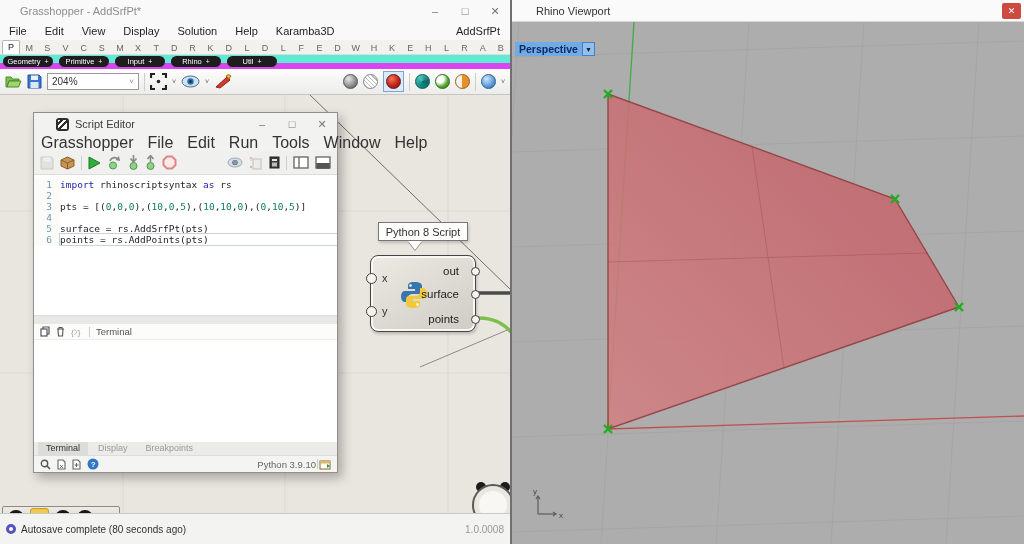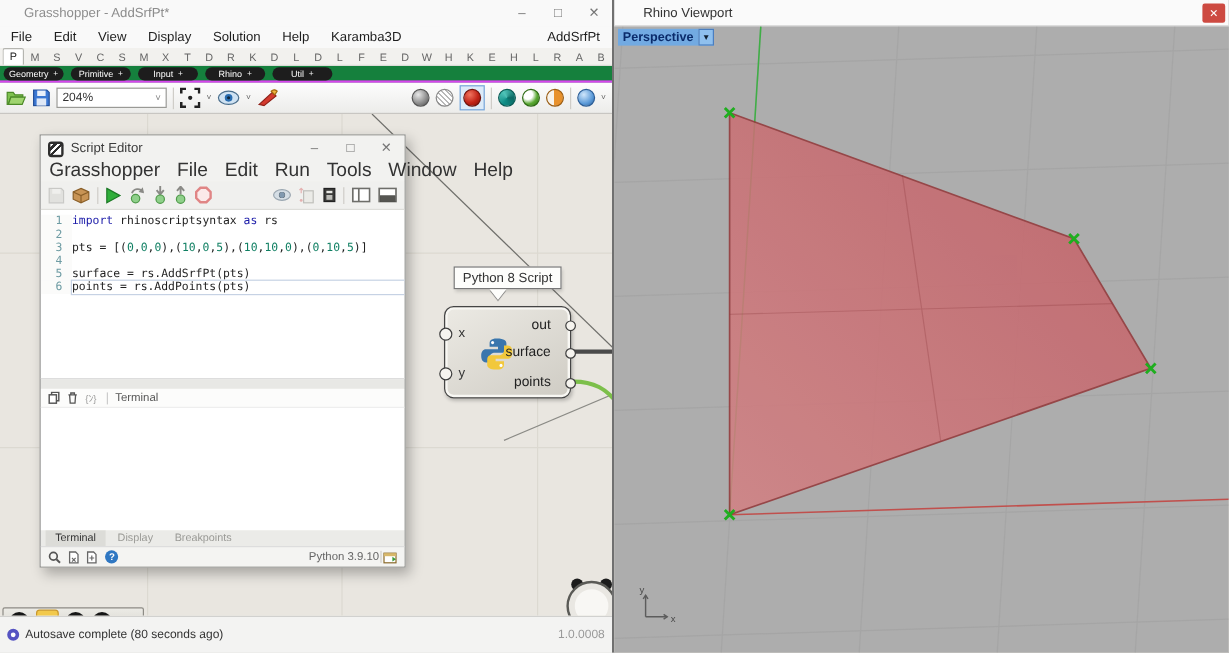--- a/index.html
+++ b/index.html
@@ -12,21 +12,21 @@
   .gh-titlebar{height:22px;background:#f9f9f9;display:flex;align-items:center;flex:0 0 22px}
   .gh-title{margin-left:20px;font-size:11px;color:#8d8d8d}
   .winbtns{margin-left:auto;display:flex;align-items:center;height:100%}
   .winbtn{width:30px;text-align:center;font-size:11px;color:#777;line-height:22px}
   .gh-menubar{height:18px;background:#f9f9f9;display:flex;align-items:center;font-size:11px;color:#1e1e1e;flex:0 0 18px}
   .menu-item{padding:0 9px}
   .gh-menu-right{margin-left:auto;padding-right:10px;font-size:11px;color:#1e1e1e}
   .gh-lettertabs{height:15px;background:#f2f1ee;border-bottom:1px solid #dcdcd8;display:flex;align-items:flex-end;font-size:9px;color:#666;flex:0 0 15px;padding-left:2px}
   .lt{width:18.2px;text-align:center;padding-bottom:1px}
   .lt.active{background:#fff;border:1px solid #b5b5b0;border-bottom:none;height:14px;line-height:13px;color:#222;border-radius:2px 2px 0 0}
-  .gh-pills{height:14px;background:#15803d;display:flex;gap:6px;padding:1px 0 1px 3px;border-bottom:2px solid #d946ef;flex:0 0 14px}
+  .gh-pills{height:14px;background:#5eead4;display:flex;gap:6px;padding:1px 0 1px 3px;border-bottom:6px solid #d946ef;flex:0 0 14px}
   .pill{width:50px;height:11px;background:#1d1d1d;border-radius:6px;color:#fff;font-size:7.5px;display:flex;align-items:center;justify-content:center;gap:4px}
   .pill .pl-plus{font-size:7px;color:#fff;opacity:.95}
   .gh-toolbar{height:26px;background:linear-gradient(#fdfdfd,#ececea);border-bottom:1px solid #c8c6c2;display:flex;align-items:center;padding:0 5px;gap:5px;flex:0 0 26px}
   .tsep{width:1px;height:18px;background:#cfcdc8}
   .combo{width:92px;height:17px;border:1px solid #9a9a96;background:#fff;font-size:10px;color:#333;display:flex;align-items:center;padding:0 4px}
   .combo .caret{margin-left:auto;color:#888;font-size:8px}
   .mini-caret{font-size:7px;color:#666}
   .sphere{width:15px;height:15px;border-radius:50%}
   .sel-box{width:21px;height:21px;border:1px solid #78a6d8;background:#dcebf9;display:flex;align-items:center;justify-content:center}
   .icon-btn{display:flex;align-items:center;justify-content:center}
@@ -47,21 +47,21 @@
   .cout-label{position:absolute;right:16px;font-size:11.5px;color:#222}
   .pylogo{position:absolute;left:28px;top:24px;width:30px;height:30px}
 
   
   .mini-tb{position:absolute;left:2px;top:411px;width:118px;height:23px;background:linear-gradient(#ecebe6,#d2d0c9);border:1px solid #8d8b85;border-radius:2px;display:flex;align-items:center;gap:6px;padding:0 5px}
   .mtb-circ{width:16px;height:16px;border-radius:50%;background:#161616;display:flex;align-items:center;justify-content:center;color:#fff;font-size:9px;line-height:1}
   .mtb-sel{width:19px;height:19px;background:#f2c94c;border:1px solid #c9972a;border-radius:3px;display:flex;align-items:center;justify-content:center}
 
   
   .editor{position:absolute;left:33px;top:112px;width:305px;height:361px;background:#f0f0ee;border:1px solid #8f8f8c;box-shadow:4px 5px 10px rgba(0,0,0,.28);display:flex;flex-direction:column;z-index:5}
-  .ed-titlebar{height:22px;background:#f2f2f0;display:flex;align-items:center;padding-left:6px;flex:0 0 22px}
+  .ed-titlebar{height:22px;background:#f2f2f0;display:flex;align-items:center;padding-left:22px;flex:0 0 22px}
   .ed-title{font-size:11px;color:#3c3c3c;margin-left:6px}
   .ed-appicon{width:13px;height:13px;background:#2e2e2e;border-radius:3px;position:relative;overflow:hidden}
   .ed-appicon:before{content:"";position:absolute;left:2px;top:2px;width:9px;height:9px;background:linear-gradient(135deg,#fff 0 2px,transparent 2px 4px,#fff 4px 6px,transparent 6px 8px,#fff 8px)}
   .ed-menubar{height:16px;display:flex;align-items:center;font-size:16px;color:#333;flex:0 0 16px;background:#f2f2f0}
   .e-menu-item{padding:0 7px}
   .ed-toolbar{height:24px;display:flex;align-items:center;gap:6px;padding:0 6px;background:#f0f0ee;border-bottom:1px solid #ddddd9;flex:0 0 24px}
   .ed-code{flex:0 0 141px;background:#fff;display:flex;flex-direction:column;font-family:"DejaVu Sans Mono",monospace;font-size:9.5px;padding-top:4px;overflow:hidden;border-bottom:1px solid #ddd}
   .code-row{display:flex;height:11px;line-height:11px}
   .code-row .gut{width:26px;color:#6d9ba3;text-align:right;padding-right:8px;background:#fbfbfa;flex:0 0 26px}
   .code-row .codeln{white-space:pre;color:#1e1e1e}
@@ -78,21 +78,21 @@
   .btab.active{background:#dcdcd8;color:#333}
   .ed-status{flex:0 0 17px;background:#f4f4f2;border-top:1px solid #ddd;display:flex;align-items:center;gap:6px;padding:0 6px;font-size:9.5px;color:#666}
   .ed-status .right{margin-left:auto;display:flex;align-items:center;gap:1px}
 
   
   .vp{position:absolute;left:512px;top:0;width:512px;height:416px;display:flex;flex-direction:column;background:#adadad}
   .vp-titlebar{height:22px;background:#fafafa;border-bottom:1px solid #d5d5d5;display:flex;align-items:center;flex:0 0 22px}
   .vp-title{font-size:11px;color:#333;margin-left:24px}
   .vp-close{margin-left:auto;margin-right:3px;width:19px;height:16px;background:#cd4a41;color:#fff;font-size:9px;display:flex;align-items:center;justify-content:center;border-radius:2px}
   .vp-body{position:relative;flex:1}
-  .vp-label{position:absolute;left:3px;top:2px;display:flex;align-items:center;z-index:3}
+  .vp-label{position:absolute;left:3px;top:20px;display:flex;align-items:center;z-index:3}
   .vp-label .name{background:#72aae2;color:#0a2b6b;font-size:10.5px;font-weight:bold;padding:1px 4px}
   .vp-label .dd{background:#8fc0ee;border:1px solid #4a7ec0;color:#123;font-size:7px;padding:0 2px;height:14px;display:flex;align-items:center}
   svg text{font-family:"Liberation Sans",sans-serif}
 </style>
 </head>
 <body>
 
 <div class="root">
 
   <div class="gh">

